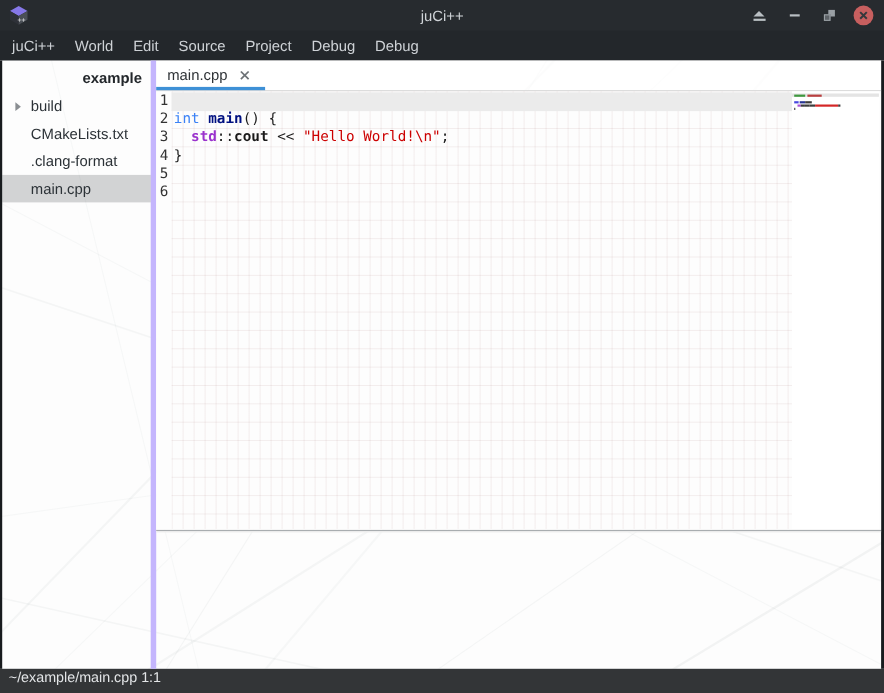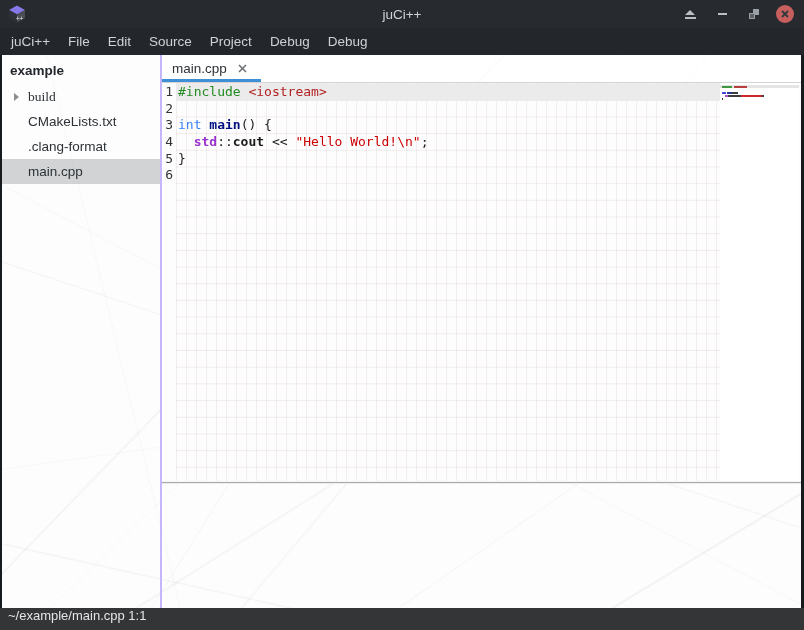--- a/index.html
+++ b/index.html
@@ -21,21 +21,21 @@
   .close-btn { width:18px; height:18px; border-radius:50%; background:#c75f5f; display:flex; align-items:center; justify-content:center; }
 
   
   .menubar { height:27px; background:#23272b; display:flex; align-items:center; padding-left:2px; }
   .menu-item { color:#ced2d6; font-size:13.5px; padding:4px 9px; cursor:default; }
 
   
   .content { position:relative; height:553px; border-left:2px solid #181b1e; border-right:3px solid #181b1e; background:#fdfdfd; display:flex; }
   .texture { position:absolute; inset:0; z-index:0; pointer-events:none; }
 
-  .sidebar { position:relative; z-index:1; width:160px; border-right:2px solid #c4b5fd; display:flex; flex-direction:column; padding-top:3px; }
+  .sidebar { position:relative; z-index:1; width:140px; border-right:5px solid #c4b5fd; display:flex; flex-direction:column; padding-top:3px;text-align:right; }
   .tree-root { font-size:13.5px; font-weight:bold; color:#23272b; padding:5px 8px 6px 8px; }
   .tree-row { display:flex; align-items:center; height:25px; font-size:13.5px; color:#2c3237; cursor:default; position:relative; }
   .tree-row.selected { background:rgba(60,64,68,0.22); }
   .expander { width:18px; display:flex; justify-content:center; align-items:center; }
   .exp-tri { width:0; height:0; border-top:4px solid transparent; border-bottom:4px solid transparent; border-left:5px solid #8a8e92; }
   .tree-label { padding-left:0; }
   .tree-row .tree-label { margin-left:26px; }
   .tree-row.has-exp .tree-label { margin-left:8px; }
   .tree-row .expander { position:absolute; left:5px; }
 
@@ -104,21 +104,21 @@
       <svg width="10" height="10" viewBox="0 0 10 10">
         <line x1="2" y1="2" x2="8" y2="8" stroke="#33383c" stroke-width="1.8"></line>
         <line x1="8" y1="2" x2="2" y2="8" stroke="#33383c" stroke-width="1.8"></line>
       </svg>
     </div>
   </div>
 </div>
 
 <div class="menubar" id="menubar">
     <span class="menu-item">juCi++</span>
-    <span class="menu-item">File</span>
+    <span class="menu-item">World</span>
     <span class="menu-item">Edit</span>
     <span class="menu-item">Source</span>
     <span class="menu-item">Project</span>
     <span class="menu-item">Debug</span>
     <span class="menu-item">Debug</span>
   </div>
 
 <div class="content">
 
   <svg class="texture" width="799" height="553" viewBox="0 0 799 553">
@@ -138,21 +138,21 @@
     </g>
   </svg>
 
   <div class="sidebar">
     <div class="tree-root">example</div>
     <div id="tree-items">
         <div class="tree-row has-exp">
           <span class="expander">
             <span class="exp-tri"></span>
           </span>
-          <span class="tree-label" style="margin-left: 26px; font-family: Liberation Serif, serif;">build</span>
+          <span class="tree-label" style="margin-left: 26px;">build</span>
         </div>
         <div class="tree-row">
           <span class="tree-label">CMakeLists.txt</span>
         </div>
         <div class="tree-row">
           <span class="tree-label">.clang-format</span>
         </div>
         <div class="tree-row selected">
           <span class="tree-label">main.cpp</span>
         </div>
@@ -178,21 +178,20 @@
       <div class="code-wrap">
         <div class="gutter" id="gutter">
             <div>1</div>
             <div>2</div>
             <div>3</div>
             <div>4</div>
             <div>5</div>
             <div>6</div>
           </div>
         <div class="code-col" id="codecol">
-            <div><span style="color: rgb(34, 139, 34);">#include</span><span style="color: rgb(26, 26, 26);"> </span><span style="color: rgb(178, 34, 34);">&lt;iostream&gt;</span></div>
             <div></div>
             <div><span style="color: #3b82f6;">int</span><span style="color: rgb(26, 26, 26);"> </span><span style="color: rgb(0, 16, 128); font-weight: 700;">main</span><span style="color: rgb(26, 26, 26);">() {</span></div>
             <div><span style="color: rgb(26, 26, 26);">  </span><span style="color: rgb(154, 50, 205); font-weight: 700;">std</span><span style="color: rgb(26, 26, 26);">::</span><span style="color: rgb(26, 26, 26); font-weight: 700;">cout</span><span style="color: rgb(26, 26, 26);"> &lt;&lt; </span><span style="color: rgb(204, 0, 0);">"Hello World!\n"</span><span style="color: rgb(26, 26, 26);">;</span></div>
             <div><span style="color: rgb(26, 26, 26);">}</span></div>
             <div></div>
           </div>
       </div>
       <div class="minimap" id="minimap">
           <div class="mini-row hl">
             <span class="mini-seg" style="width: 10.4px; background: rgb(34, 139, 34);"></span>

